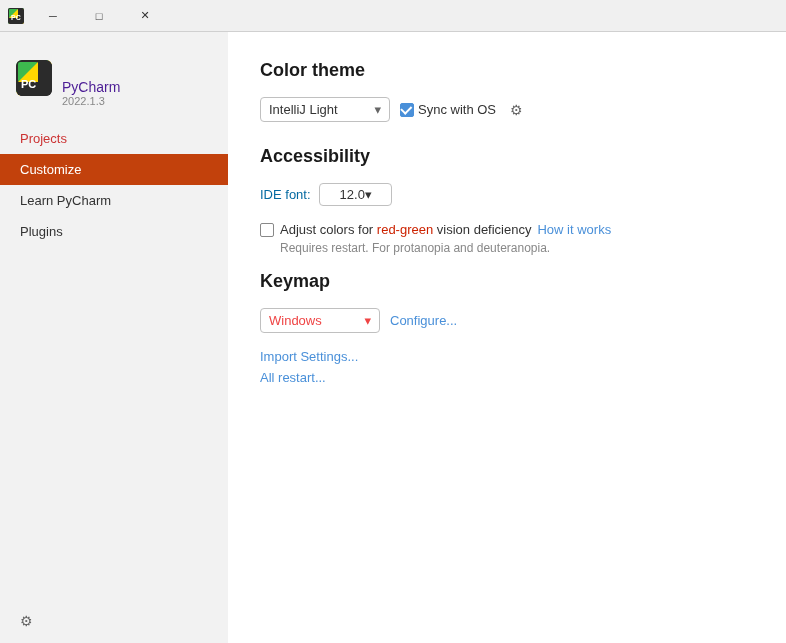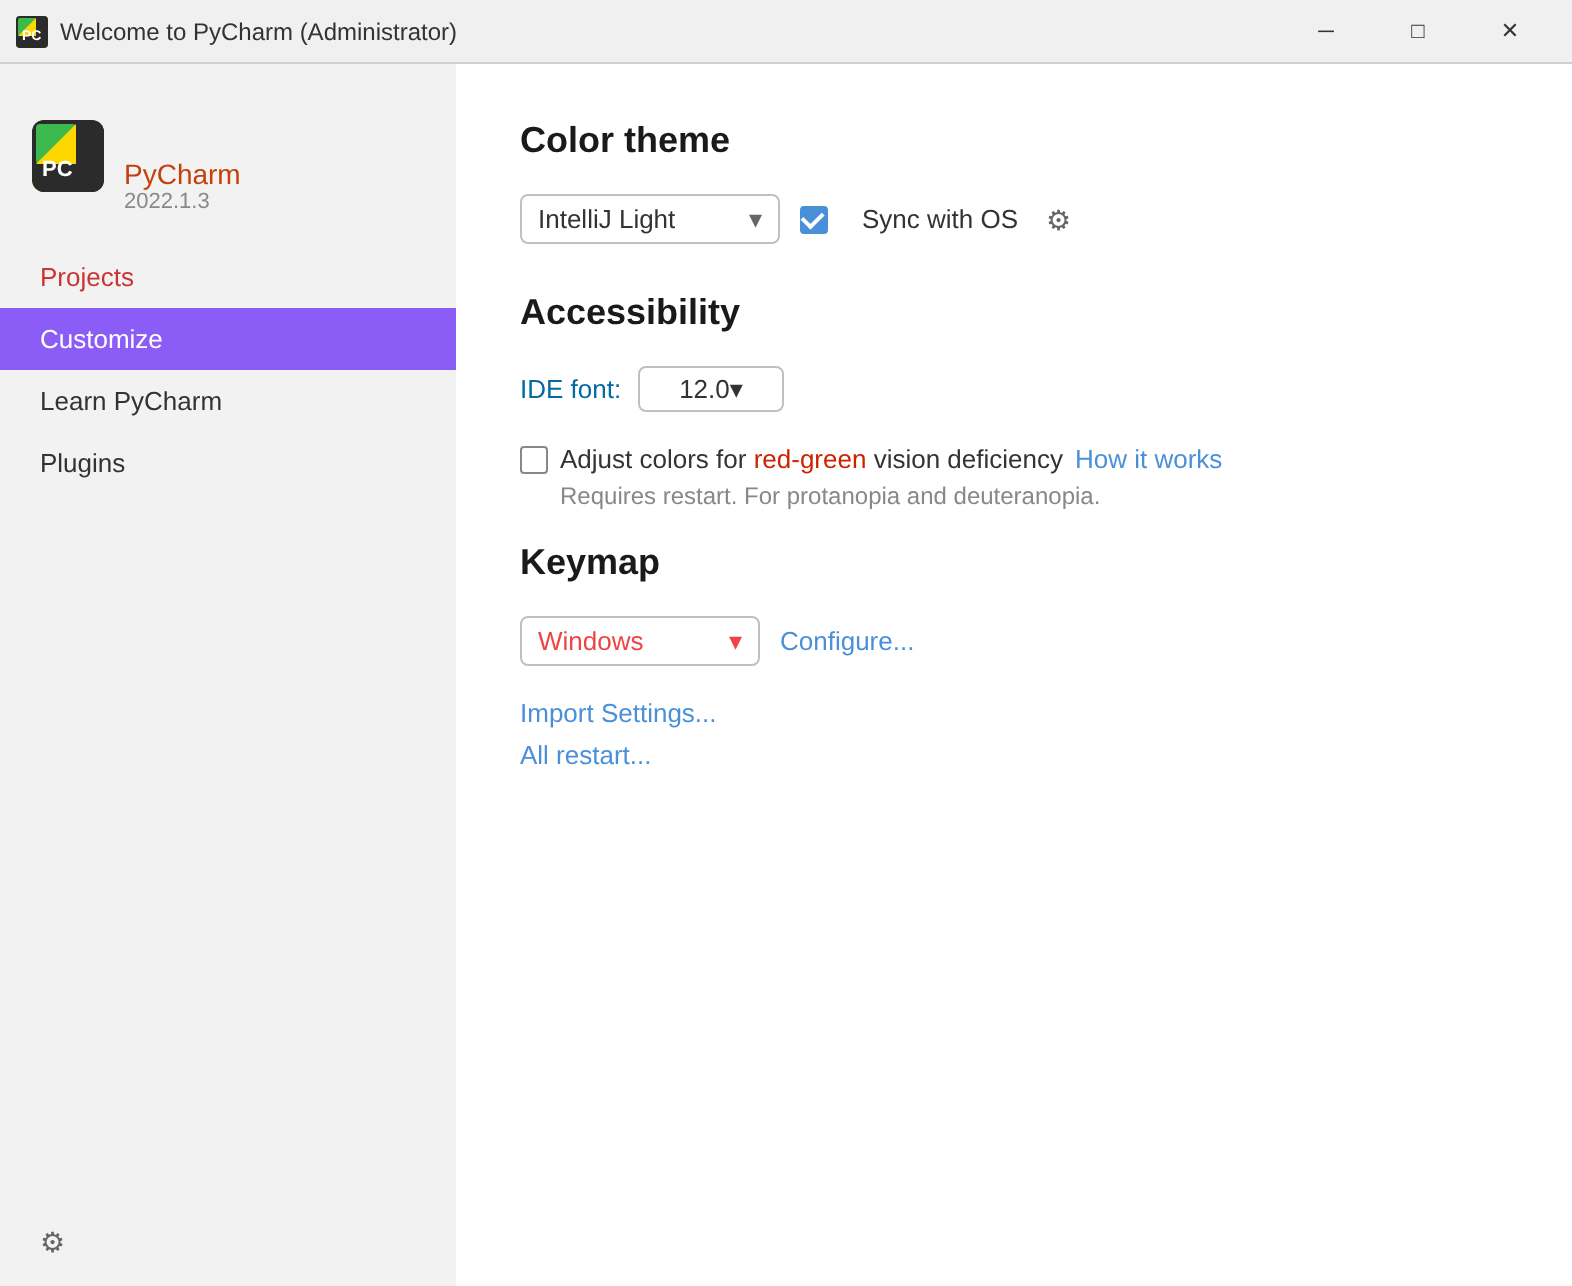--- a/index.html
+++ b/index.html
@@ -92,42 +92,42 @@
       flex-shrink: 0;
       overflow: hidden;
       position: relative;
     }
     .logo-text {
       margin-left: 10px;
     }
     .logo-name {
       font-size: 14px;
       font-weight: 500;
-      color: #c2410c;
+      color: #4c1d95;
       margin-top: 31px;
     }
     .logo-version {
       font-size: 11px;
       color: #888;
     }
 
     .sidebar-nav {
       flex: 1;
       display: flex;
       flex-direction: column;
     }
     .nav-item {
       padding: 8px 20px;
       cursor: pointer;
       font-size: 13px;
       color: #333;
       border-radius: 0;
     }
     .nav-item.active {
-      background: #8b5cf6;
+      background: #c2410c;
       color: white;
     }
     .nav-item.red { color: #cc3333; }
 
     .sidebar-bottom {
       padding: 10px 16px;
     }
     .settings-btn {
       background: none;
       border: none;
@@ -172,21 +172,21 @@
       font-size: 13px;
       color: #333;
     }
     .theme-dropdown-arrow {
       color: #666;
       margin-left: 6px;
     }
     .sync-label {
       display: flex;
       align-items: center;
-      gap: 17px;
+      gap: 4px;
       font-size: 13px;
       color: #333;
     }
     .checkbox-blue {
       width: 14px;
       height: 14px;
       border: 1px solid #4a90d9;
       background: #4a90d9;
       border-radius: 2px;
       display: flex;
@@ -308,21 +308,20 @@
 
 <div class="title-bar">
   <div class="title-bar-icon">
     <svg width="16" height="16" viewBox="0 0 16 16">
       <rect width="16" height="16" rx="2" fill="#2b2b2b"></rect>
       <rect x="1" y="1" width="9" height="9" rx="1" fill="#3dba4e"></rect>
       <polygon points="1,10 10,1 10,10" fill="#ffd700"></polygon>
       <text x="3" y="12" fill="white" font-size="7" font-weight="bold" font-family="sans-serif">PC</text>
     </svg>
   </div>
-  <span class="title-bar-text">Welcome to PyCharm (Administrator)</span>
   <div class="title-bar-controls">
     <button class="title-btn">─</button>
     <button class="title-btn">□</button>
     <button class="title-btn close">✕</button>
   </div>
 </div>
 
 <div class="app-body">
 
   <div class="sidebar">

